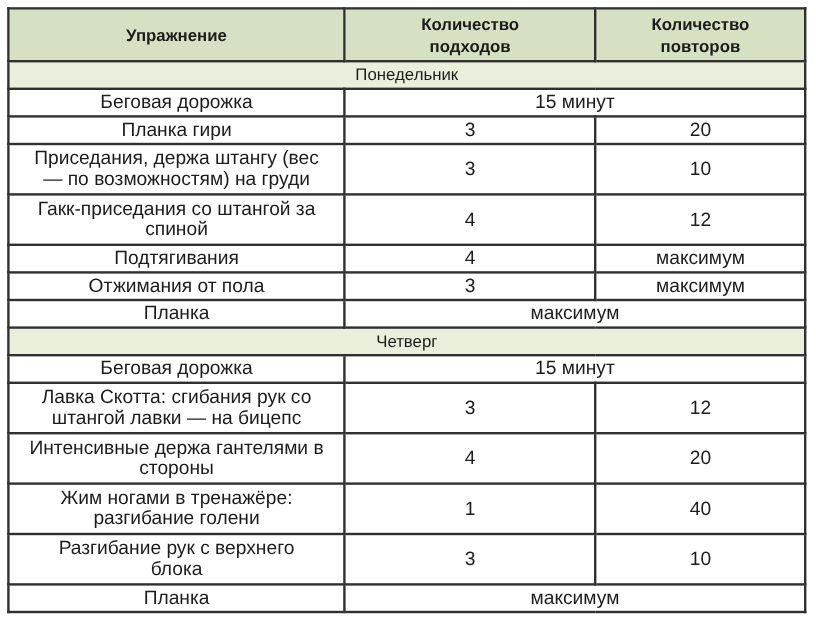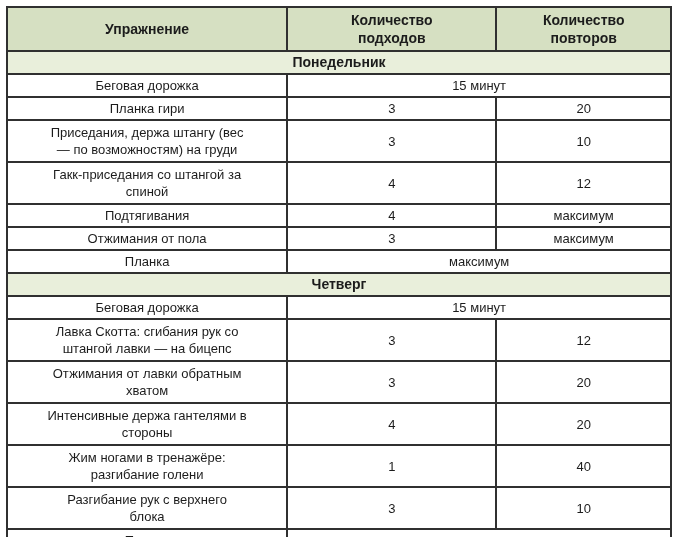--- a/index.html
+++ b/index.html
@@ -22,34 +22,34 @@
   }
   table.workout col.c1 { width: 42.2%; }
   table.workout col.c2 { width: 31.5%; }
   table.workout col.c3 { width: 26.3%; }
   td, th {
     border: 2px solid var(--border, #303030);
     text-align: center;
     vertical-align: middle;
     white-space: pre-line;
     padding: 1px 4px;
-    font-size: 13px;
+    font-size: 16px;
     line-height: 17px;
     overflow: hidden;
   }
   thead th {
     background: var(--header-bg, #d6e0c2);
     font-weight: bold;
     font-size: 14px;
     line-height: 18px;
     height: 40px;
   }
   tr.day td {
     background: var(--day-bg, #e9efdb);
-    font-weight: bold;
+    font-weight: normal;
     font-size: 14px;
     height: 19px;
   }
   tr.single td { height: 19px; }
   tr.double td { height: 38px; }
 </style>
 </head>
 <body>
 
 <div class="wrap">
@@ -116,26 +116,20 @@
         <td>Беговая дорожка</td>
         <td colspan="2">15 минут</td>
       </tr>
       <tr class="double">
         <td>Лавка Скотта: сгибания рук со
 штангой лавки — на бицепс</td>
         <td>3</td>
         <td>12</td>
       </tr>
       <tr class="double">
-        <td>Отжимания от лавки обратным
-хватом</td>
-        <td>3</td>
-        <td>20</td>
-      </tr>
-      <tr class="double">
         <td>Интенсивные держа гантелями в
 стороны</td>
         <td>4</td>
         <td>20</td>
       </tr>
       <tr class="double">
         <td>Жим ногами в тренажёре:
 разгибание голени</td>
         <td>1</td>
         <td>40</td>

